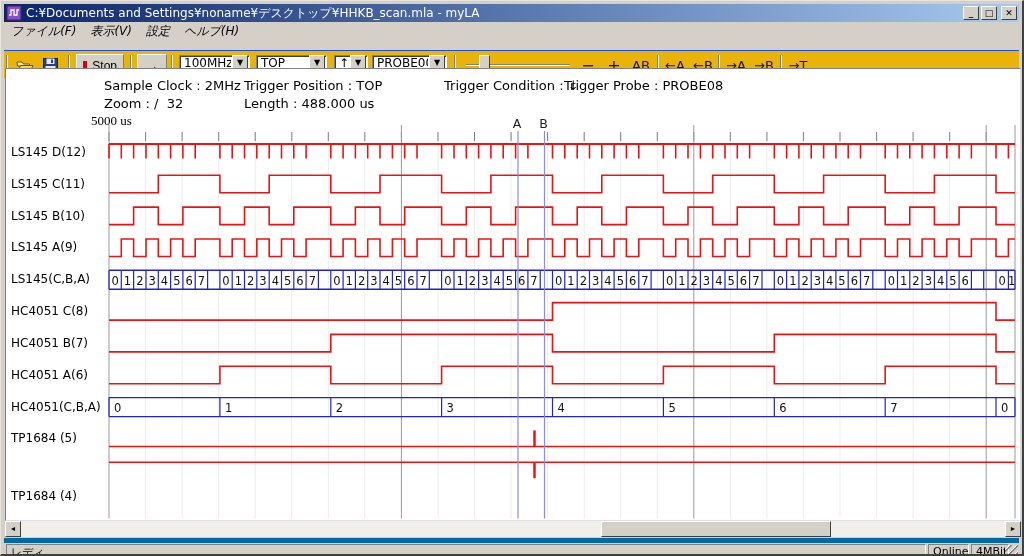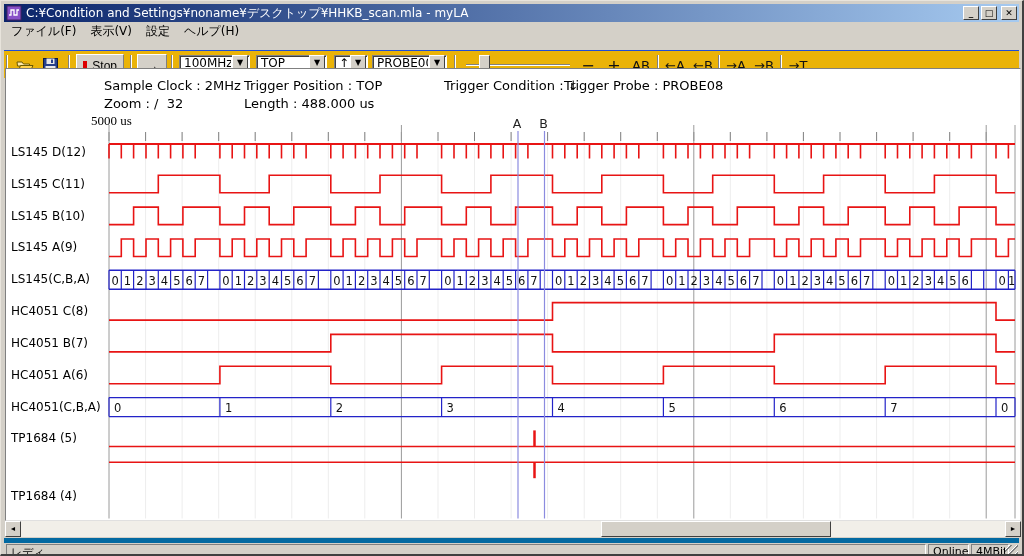--- a/index.html
+++ b/index.html
@@ -7,21 +7,21 @@
   .window{position:relative;width:1024px;height:556px;background:#d4d0c8;
     font-family:"DejaVu Sans","Liberation Sans",sans-serif;font-size:12px;color:#000;
     border-top:1px solid #e8e4dc;border-left:1px solid #e8e4dc;
     border-right:2px solid #404040;border-bottom:2px solid #404040;overflow:hidden;}
   .titlebar{position:absolute;left:3px;top:3px;right:3px;height:18px;
     background:linear-gradient(90deg,#0a246a,#a6caf0);display:flex;align-items:center;padding:0 2px;}
   .titletext{color:#fff;font-size:12px;margin-left:4px;white-space:nowrap;overflow:hidden;flex:1;}
   .winbtn{width:16px;height:14px;margin-left:2px;background:#d4d0c8;border:1px solid;
     border-color:#fff #404040 #404040 #fff;font-size:9px;line-height:11px;text-align:center;
     font-weight:bold;padding:0;font-family:"DejaVu Sans",sans-serif;}
-  .menubar{position:absolute;left:3px;top:21px;right:3px;height:18px;background:#d4d0c8;display:flex;align-items:center;}
+  .menubar{position:absolute;left:3px;top:21px;right:3px;height:18px;background:#d4d0c8;display:flex;align-items:center;font-style:italic;}
   .menuitem{padding:2px 7px;font-size:12px;}
   .toolbar{position:absolute;left:3px;top:49px;right:3px;height:28px;background:#eab308;
     border-top:1px solid #1d4ed8;}
   .sep{position:absolute;top:4px;width:2px;height:21px;border-left:1px solid #808080;border-right:1px solid #fff;}
   .tbtn{position:absolute;top:3px;height:23px;background:#d4d0c8;border:1px solid;
     border-color:#fff #808080 #808080 #fff;display:flex;align-items:center;justify-content:center;font-size:12px;}
   .flatbtn{position:absolute;top:3px;height:23px;display:flex;align-items:center;justify-content:center;
     font-size:13px;color:#111;}
   .icobtn{position:absolute;top:4px;width:23px;height:21px;display:flex;align-items:center;justify-content:center;}
   .combo{position:absolute;top:4px;height:16px;background:#fff;border:1px solid;
@@ -50,21 +50,21 @@
 </head>
 <body>
 
 <div class="window">
 
   <div class="titlebar">
     <svg width="16" height="16">
       <rect x="1" y="1" width="14" height="14" fill="#8850c8" stroke="#402060"></rect>
       <polyline points="3,10 5,10 5,5 8,5 8,10 11,10 11,5 13,5" fill="none" stroke="#fff" stroke-width="1.3"></polyline>
     </svg>
-    <span class="titletext">C:¥Condition and Settings¥noname¥デスクトップ¥HHKB_scan.mla - myLA</span>
+    <span class="titletext">C:¥Documents and Settings¥noname¥デスクトップ¥HHKB_scan.mla - myLA</span>
     <button class="winbtn">_</button>
     <button class="winbtn">□</button>
     <button class="winbtn" style="margin-left:4px">✕</button>
   </div>
 
   <div class="menubar">
     <span class="menuitem">ファイル(F)</span>
     <span class="menuitem">表示(V)</span>
     <span class="menuitem">設定</span>
     <span class="menuitem">ヘルプ(H)</span>

